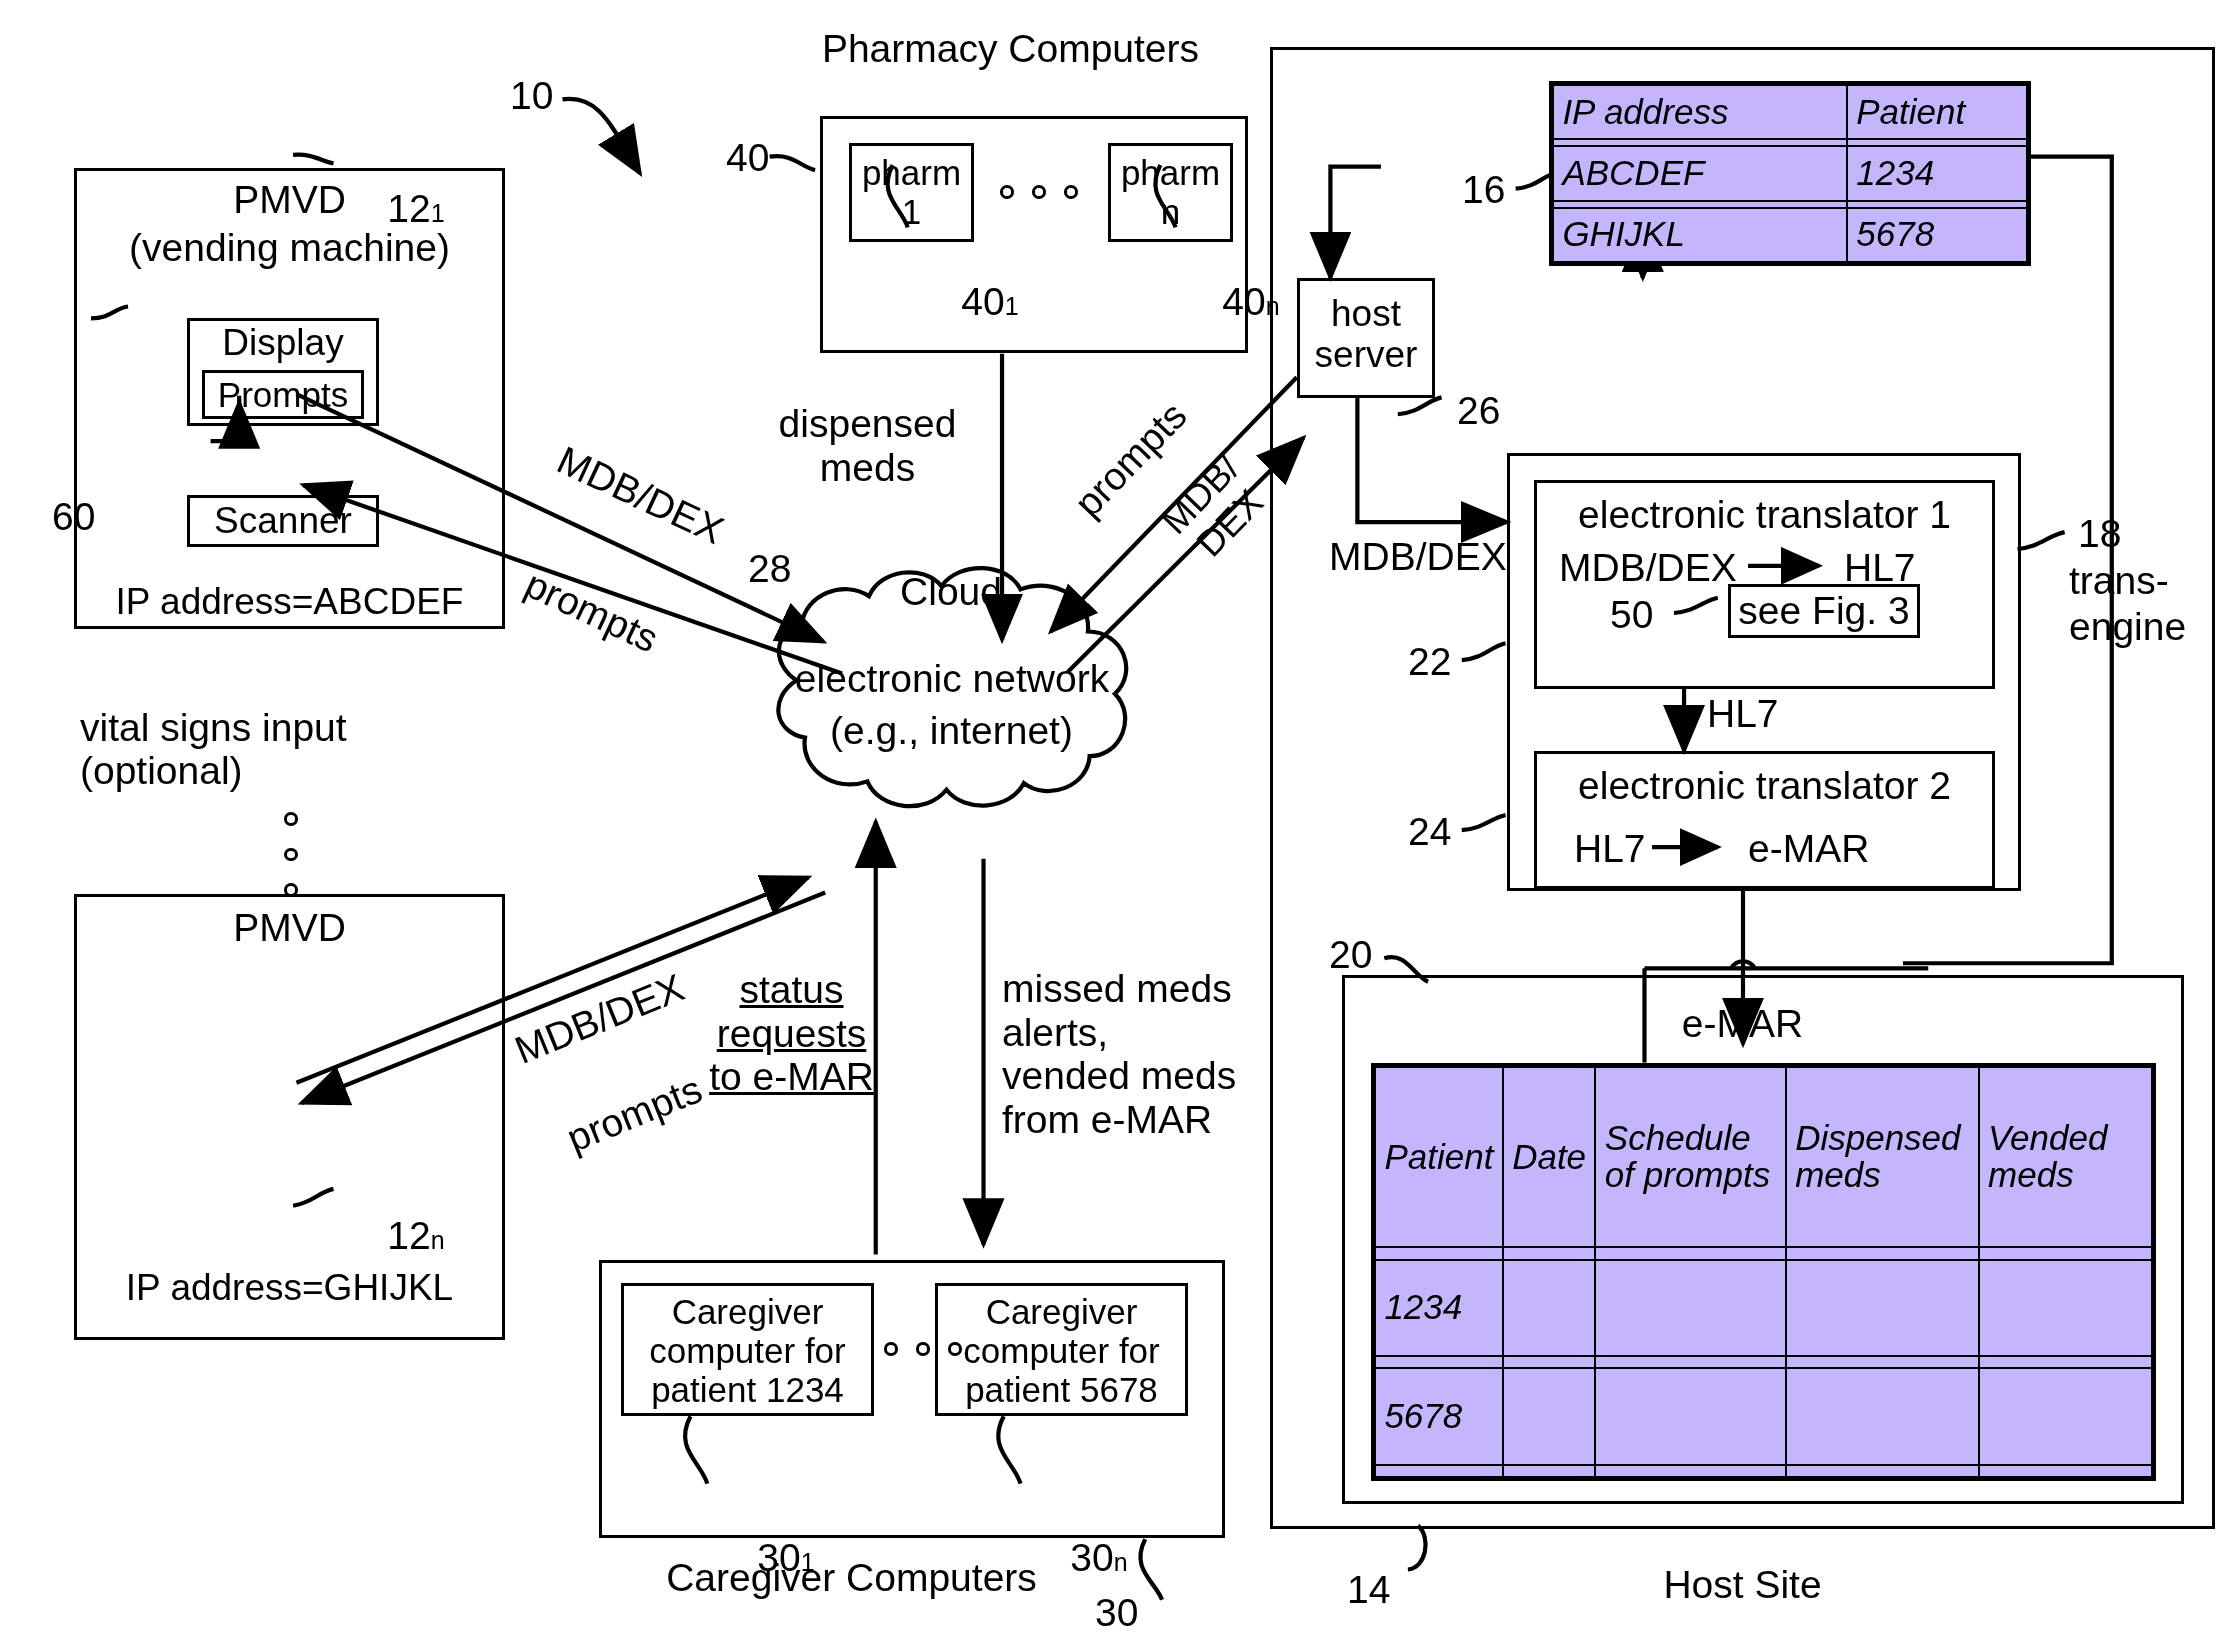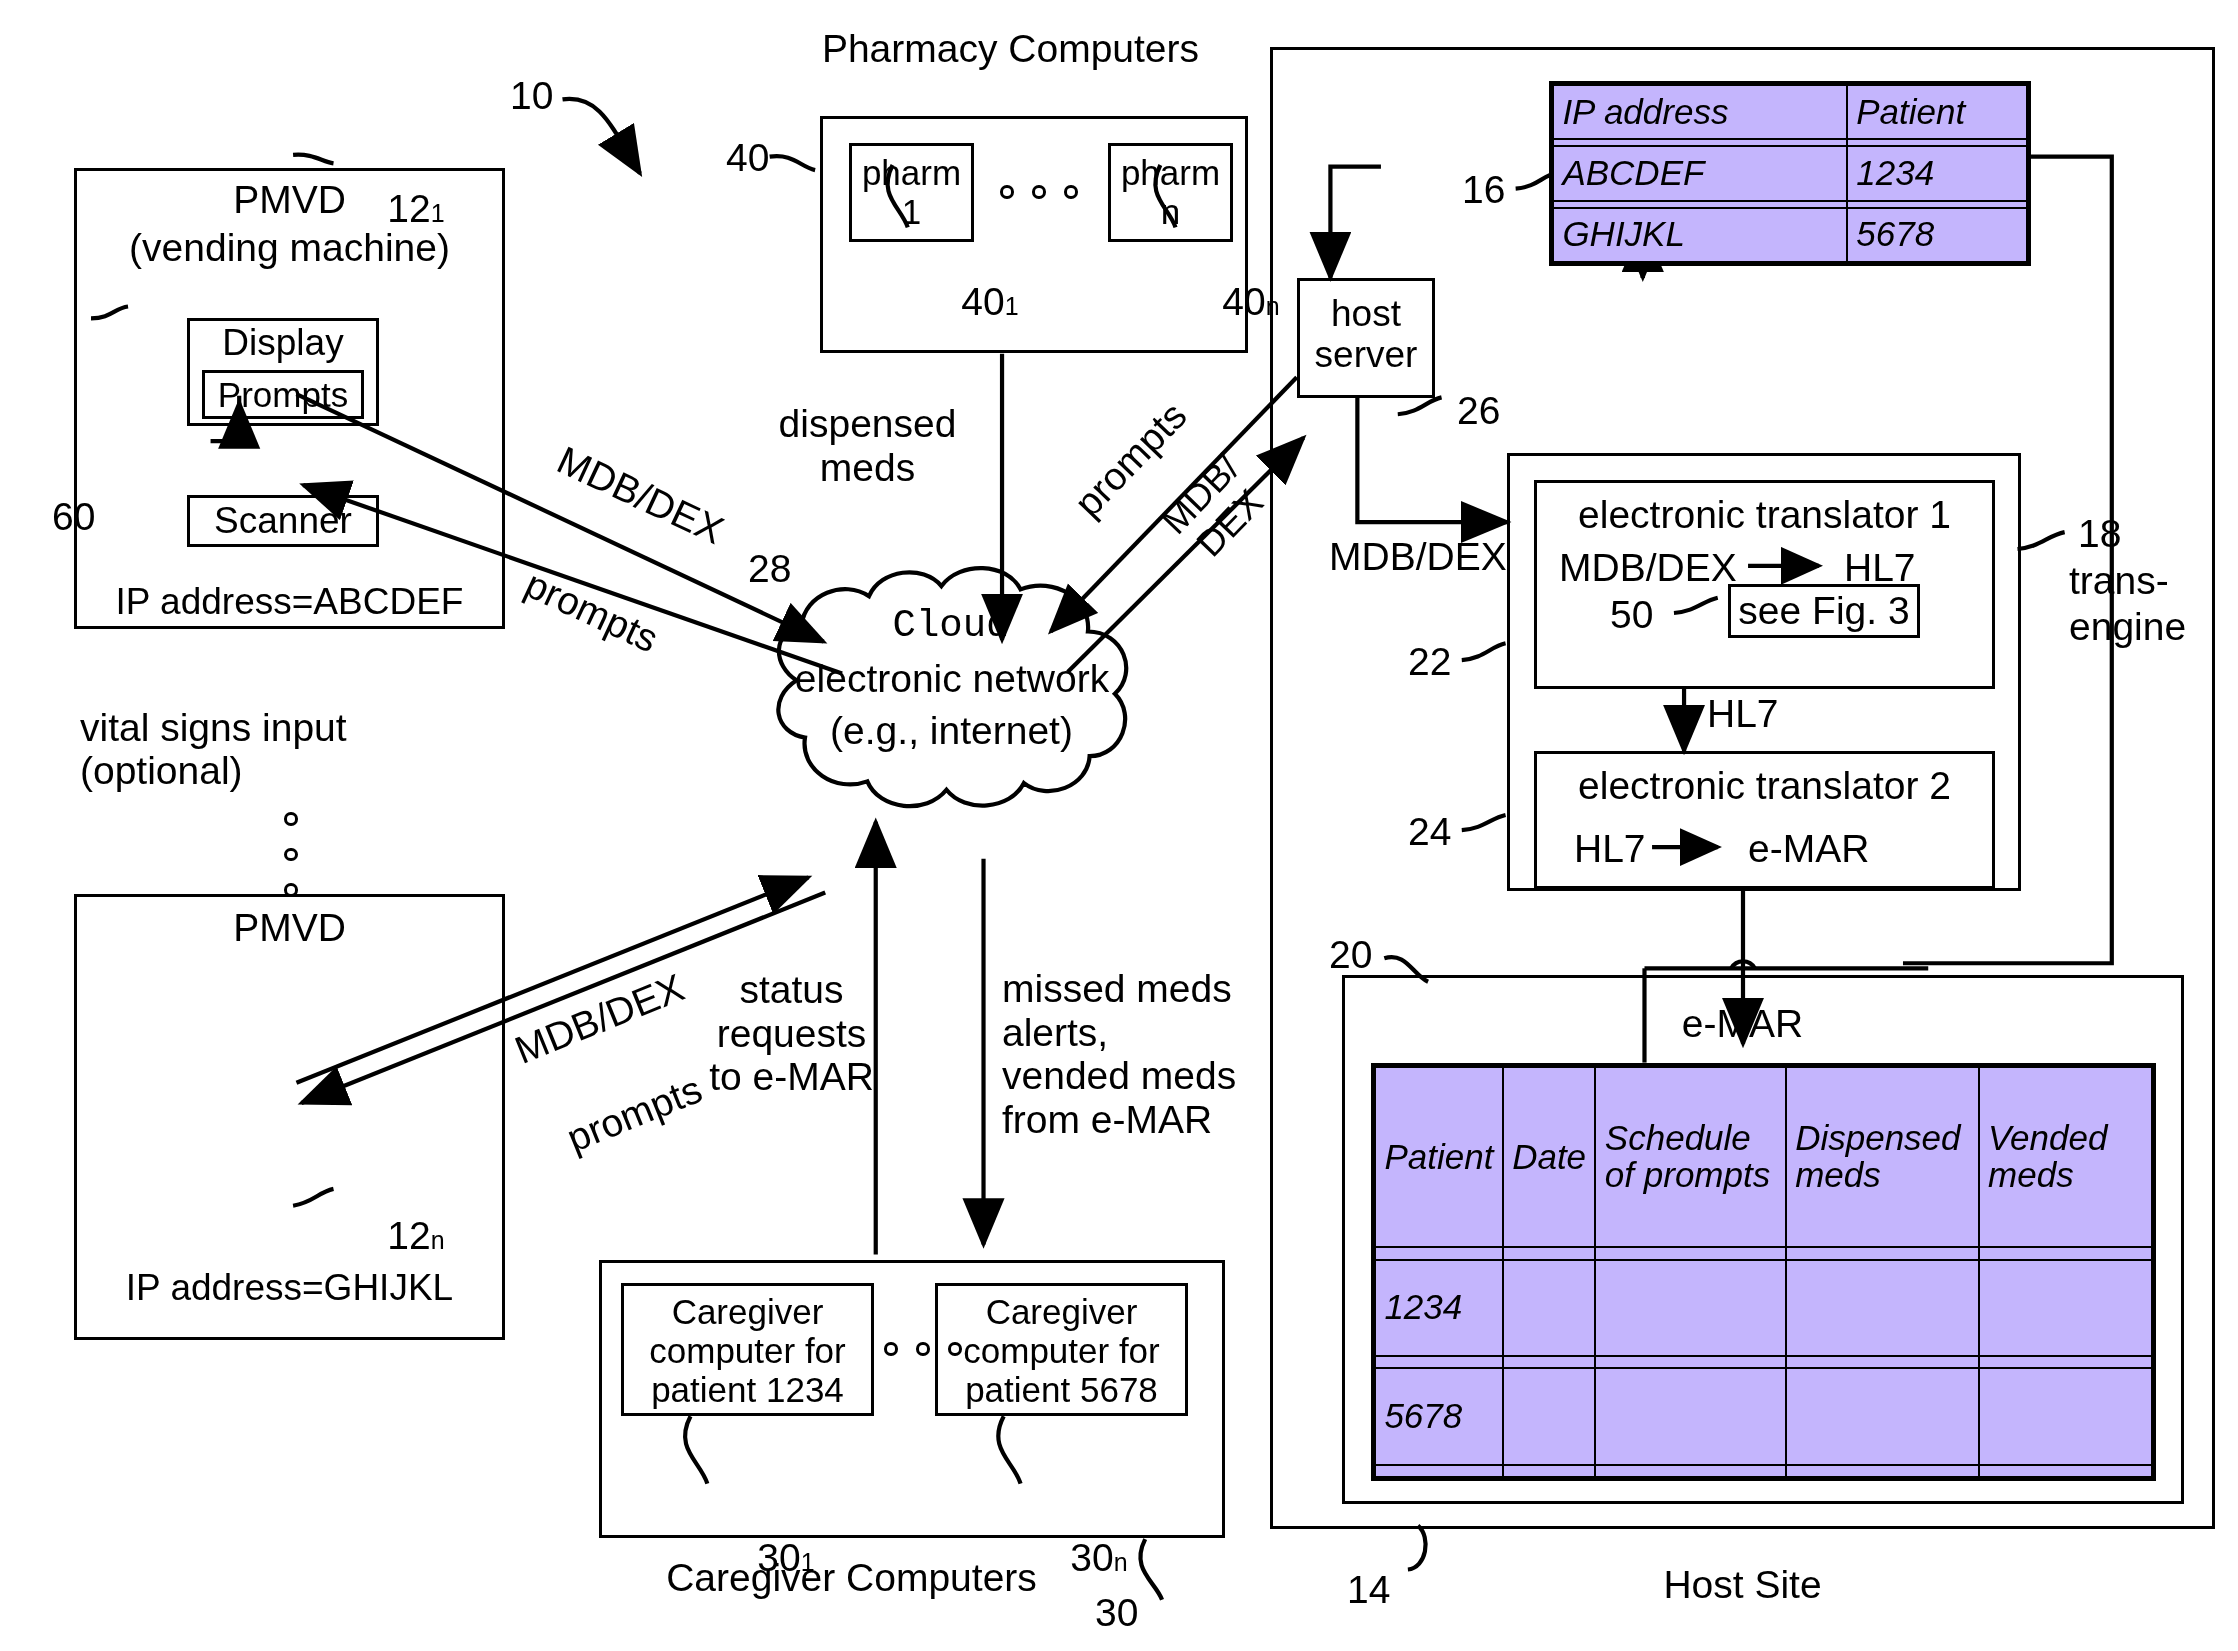--- a/index.html
+++ b/index.html
@@ -189,21 +189,21 @@
   <div class="lbl t46" style="left:918px;top:236px;">
     <span>40</span><span class="sub">1</span>
   </div>
   <div class="lbl t46" style="left:1179px;top:236px;text-align:right;">
     <span>40</span><span class="sub">n</span>
   </div>
 
   <div class="lbl t46 ctr" style="left: 758px; top: 402px; width: 219px; white-space: pre-line;">dispensed
 meds</div>
 
-  <div class="lbl t46 ctr" style="left:808px;top:605px;width:286px;font-family:Liberation Mono, monospace;">Cloud</div>
+  <div class="lbl t46 ctr" style="left:808px;top:570px;width:286px;">Cloud</div>
   <div class="lbl t46 ctr" style="left:771px;top:657px;width:362px;">electronic network</div>
   <div class="lbl t46 ctr" style="left:783px;top:709px;width:337px;">(e.g., internet)</div>
   <div class="lbl t46" style="left:748px;top:547px;">28</div>
 
   <div class="lbl t46 rot" style="left:1066px;top:495px;transform:rotate(-46deg);">prompts</div>
   <div class="lbl t44 rot ctr" style="left: 1133px; top: 535px; width: 152px; transform: rotate(-46deg); white-space: pre-line;">MDB/
 DEX</div>
 
   <div class="box" style="left:599px;top:1260px;width:626px;height:278px;"></div>
   <div class="box" style="left:621px;top:1283px;width:253px;height:133px;"></div>
@@ -221,21 +221,21 @@
   </div>
   <div class="lbl t46" style="left:714px;top:1492px;">
     <span>30</span><span class="sub">1</span>
   </div>
   <div class="lbl t46" style="left:1027px;top:1492px;">
     <span>30</span><span class="sub">n</span>
   </div>
   <div class="lbl t46 ctr" style="left:599px;top:1556px;width:505px;">Caregiver Computers</div>
   <div class="lbl t46" style="left:1095px;top:1591px;">30</div>
 
-  <div class="lbl t46 ctr" style="left: 682px; top: 968px; width: 219px; white-space: pre-line;">status
+  <div class="lbl t46 ctr" style="left: 682px; top: 968px; width: 219px; white-space: pre-line; text-decoration: underline;">status
 requests
 to e-MAR</div>
   <div class="lbl t46" style="left: 1002px; top: 967px; white-space: pre-line;">missed meds
 alerts,
 vended meds
 from e-MAR</div>
 
   <div class="box" style="left:1270px;top:47px;width:945px;height:1482px;"></div>
   <div class="lbl t46" style="left:1347px;top:1568px;">14</div>
   <div class="lbl t46 ctr" style="left:1532px;top:1563px;width:421px;">Host Site</div>

